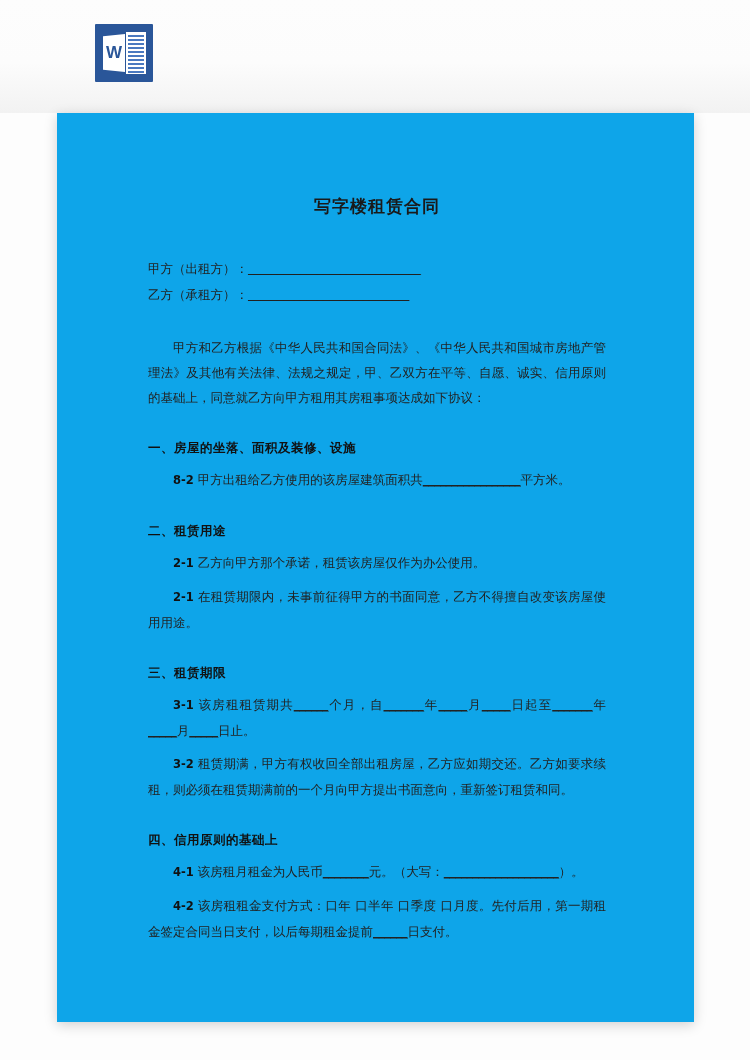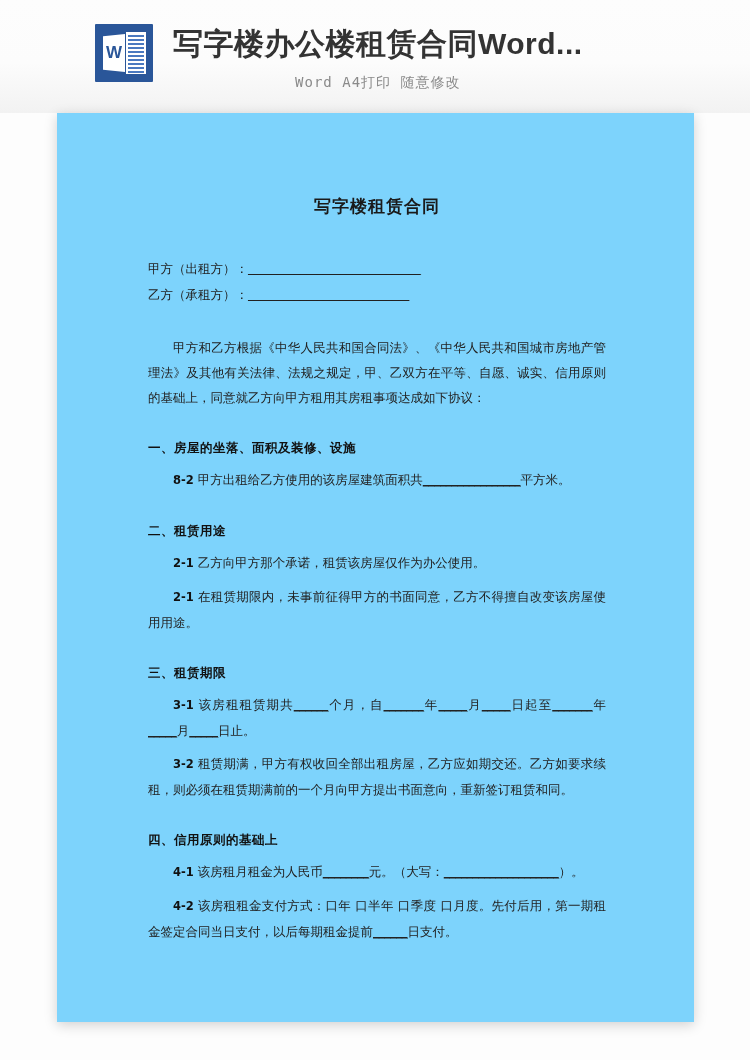--- a/index.html
+++ b/index.html
@@ -103,21 +103,21 @@
     white-space: nowrap;
   }
 
   
   .page {
     position: absolute;
     left: 57px;
     top: 113px;
     width: 637px;
     height: 909px;
-    background: #7dd3fc;
+    background: #0ea5e9;
     box-shadow: 0 3px 12px rgba(0,0,0,0.18);
     box-sizing: border-box;
     overflow: hidden;
   }
   .page-body {
     position: absolute;
     left: 91px;
     top: 82px;
     width: 458px;
   }
@@ -195,24 +195,20 @@
           <i></i>
           <i></i>
           <i></i>
           <i></i>
           <i></i>
           <i></i>
           <i></i>
       </div>
     </div>
 
-    <div class="header-text">
-      <div class="app-title">写字楼办公楼租赁合同Word...</div>
-      <div class="app-subtitle">Word A4打印 随意修改</div>
-    </div>
 
   </div>
 </div>
 
 <div class="page">
   <div class="page-body">
 
     <div class="doc-title">写字楼租赁合同</div>
 
     <div class="party-line">

